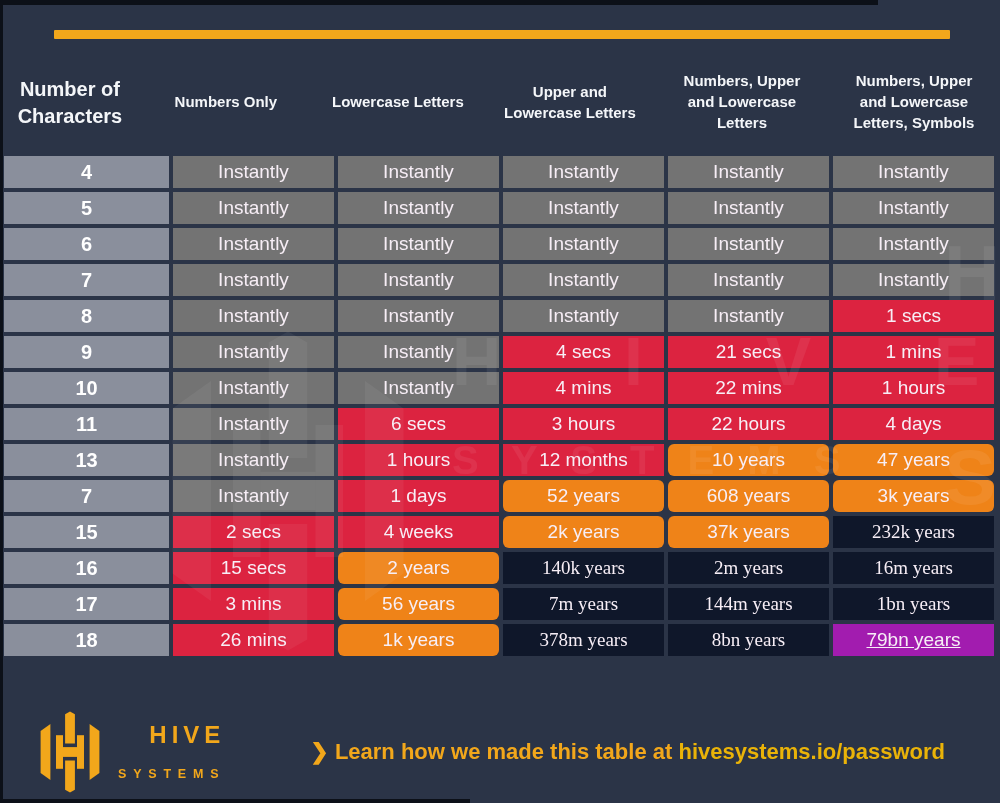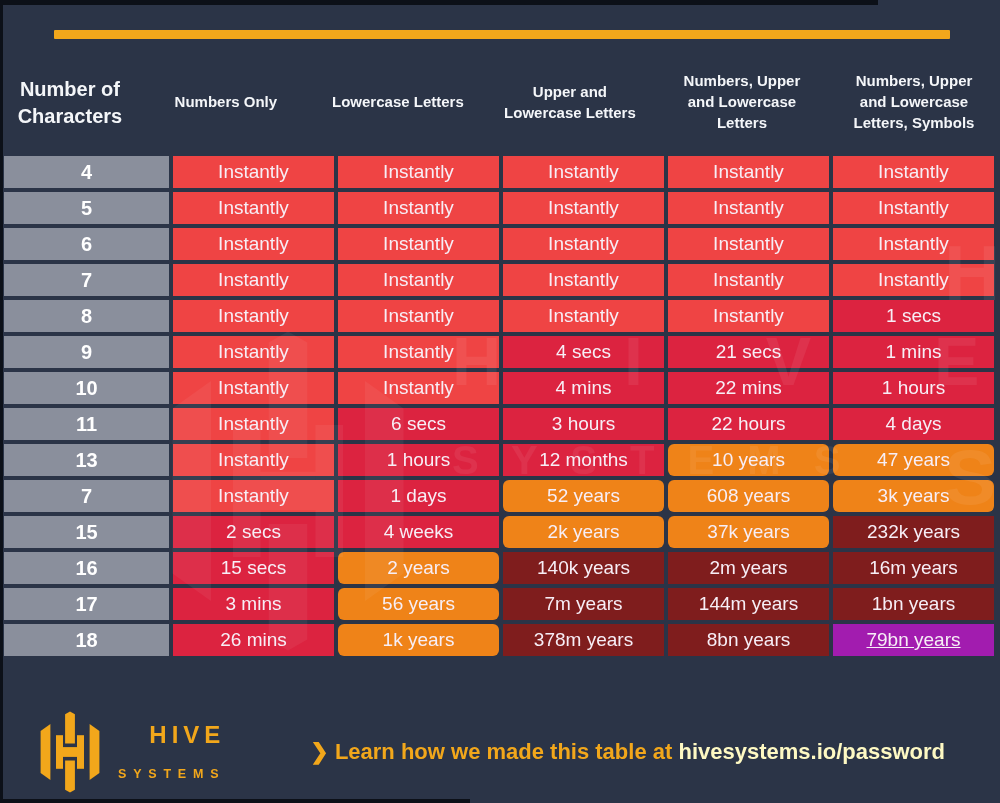--- a/index.html
+++ b/index.html
@@ -16,43 +16,43 @@
   .header-row{position:absolute;top:55px;left:0;width:1000px;height:95px;display:flex;align-items:center;}
   .hcell{width:161px;padding:0 19px;box-sizing:content-box;text-align:center;color:#f4f6f9;
          font-weight:700;font-size:15px;line-height:1.38;}
   .hcell.hfirst{width:168px;padding:0 0;font-size:20px;line-height:1.35;}
 
   
   table.crack{position:absolute;top:152px;left:0;width:998px;border-collapse:separate;border-spacing:4px;}
   table.crack th,table.crack td{height:32px;text-align:center;vertical-align:middle;padding:0;}
   th.chars{width:165px;background:#8a8f9c;color:#ffffff;font-weight:700;font-size:20px;}
   td.cell{width:161px;color:#f7eef6;font-weight:400;font-size:19px;}
-  td.purple{background:#ef4444;}
+  td.purple{background:#737373;}
   td.red{background:#dc2340;}
   td.orange{background:#ef8318;border-radius:6px;}
-  td.yellow{background:#7f1d1d;}
+  td.yellow{background:#0f172a;font-family:Liberation Serif, serif;}
   td.green{background:#a21caf;text-decoration:underline;}
 
   
   .wm{position:absolute;color:rgba(255,255,255,0.07);font-weight:700;pointer-events:none;white-space:nowrap;z-index:5;}
   .wm-hive{left:452px;top:322px;font-size:68px;letter-spacing:52px;}
   .wm-systems{left:452px;top:438px;font-size:40px;letter-spacing:11px;}
   .wm-right-top{left:944px;top:228px;font-size:78px;}
   .wm-right-bottom{left:944px;top:432px;font-size:78px;}
   .wm-hex{position:absolute;left:112px;top:326px;z-index:5;pointer-events:none;}
 
   
   .footer{position:absolute;top:700px;left:0;width:1000px;height:103px;display:flex;align-items:center;}
   .brand{display:flex;align-items:center;margin-left:34px;text-align:right;}
   .brand-text{margin-left:12px;color:#f2a71b;}
   .brand-line1{font-weight:700;font-size:24px;letter-spacing:5px;line-height:1.05;}
   .brand-line2{font-weight:700;font-size:12.5px;letter-spacing:6.8px;margin-top:20px;}
   .cta{flex:1;text-align:center;font-size:22px;font-weight:700;padding-left:30px;}
   .cta .y{color:#f2a71b;}
-  .cta .w{color:#fef9c3;}
+  .cta .w{color:#eab308;}
 </style>
 </head>
 <body>
 
 <div class="page">
   <div class="frame-top"></div>
   <div class="frame-left"></div>
   <div class="frame-bottom"></div>
 
   <div class="topbar"></div>

